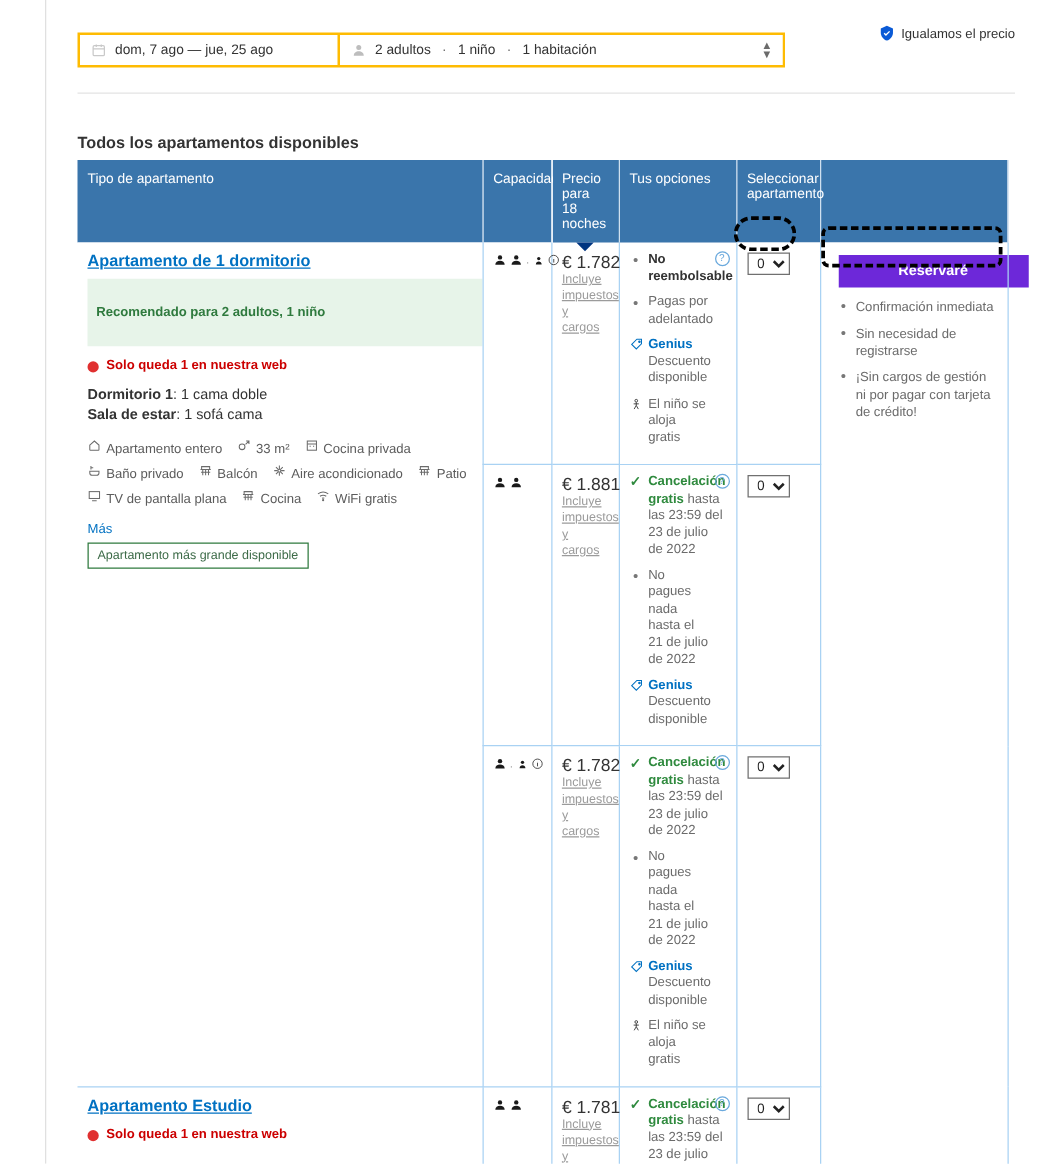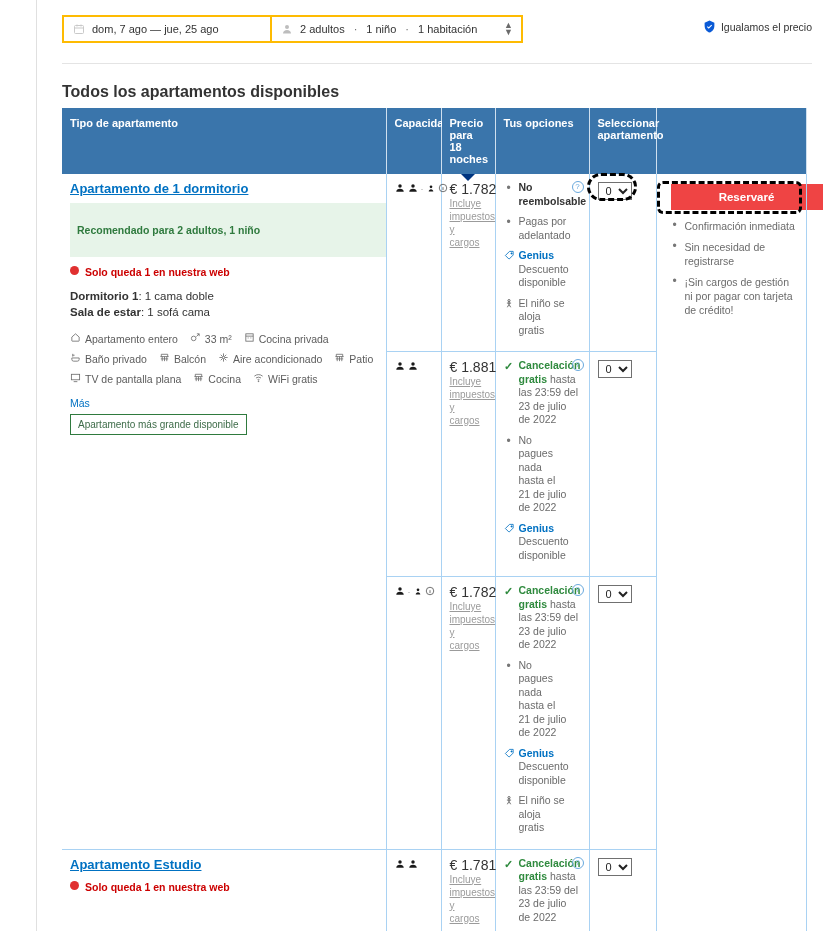--- a/index.html
+++ b/index.html
@@ -29,22 +29,22 @@
   }
   .price-match .shield { color: #0a5ad6; display: flex; }
 
   .page-title {
     font-size: 19px; color: #333; font-weight: 400;
     margin: 0; padding-top: 20px; letter-spacing: .1px;
   }
 
   
   .searchbar {
-    margin-top: 15px; display: flex; align-items: stretch;
-    height: 28px; width: 461px;
+    margin-top: 26px; display: flex; align-items: stretch;
+    height: 28px; width: 566px;
     border: 2px solid #febb02; background: #fff;
   }
   .sb-field {
     display: flex; align-items: center; gap: 7px;
     padding: 0 9px; background: #fff;
     font-size: 11px; color: #333; white-space: nowrap;
   }
   .sb-field.dates { width: 206px; }
   .sb-field.occ { flex: 1; border-left: 2px solid #febb02; position: relative; padding-right: 26px; }
   .sb-ico { color: #bdbdbd; display: flex; align-items: center; }
@@ -56,33 +56,33 @@
   .btn-modify {
     background: #0071c2; color: #fff; border: none;
     font-size: 12px; font-weight: bold; padding: 0 18px;
     display: flex; align-items: center; justify-content: center;
     cursor: pointer; white-space: nowrap;
   }
 
   .hr-light { margin-top: 20px; height: 1px; background: #e4e4e4; width: 750px; }
 
   .section-title {
-    margin-top: 19px; font-size: 16px; font-weight: bold; color: #333;
+    margin-top: 31px; font-size: 13px; font-weight: bold; color: #333;
   }
 
   
   table.avail {
     margin-top: 7px;
     border-collapse: collapse;
     width: 744px;
     table-layout: fixed;
   }
   table.avail th {
     background: #3a75ab; color: #fff;
-    font-size: 11px; font-weight: bold; text-align: left;
+    font-size: 11px; font-weight: normal; text-align: left;
     padding: 9px 8px; vertical-align: top;
     border-right: 1px solid #cfe0ef;
     height: 52px;
   }
   th.th-price {
     background: #003580; position: relative; border-right: 1px solid #cfe0ef;
   }
   th.th-price .tail {
     position: absolute; left: 50%; bottom: -7px; transform: translateX(-50%);
     width: 0; height: 0; border-left: 7px solid transparent;
@@ -101,21 +101,21 @@
   
   .room-name {
     color: #0071c2; font-size: 13px; font-weight: bold;
     text-decoration: underline; cursor: pointer; display: inline-block;
   }
   .rec-banner {
     margin-top: 7px; background: #e7f4e9; color: #2f7a3e;
     font-size: 10.5px; font-weight: bold; padding: 21px 7px; width: 318px;
   }
   .scarcity {
-    margin-top: 9px; display: flex; align-items: flex-start; gap: 6px;
+    margin-top: 9px; display: flex; align-items: flex-end; gap: 6px;
     color: #cc0000; font-size: 10.5px; font-weight: bold;
   }
   .dot-red { width: 9px; height: 9px; border-radius: 50%; background: #e03030; display: inline-block; }
   .beds { margin-top: 10px; font-size: 11.5px; color: #333; line-height: 16px; }
   .beds b { font-weight: bold; }
   .amenities { margin-top: 11px; display: flex; flex-wrap: wrap; gap: 4px 12px; width: 330px; }
   .amen {
     display: flex; align-items: center; gap: 4px;
     font-size: 10.5px; color: #5c5c5c; white-space: nowrap; line-height: 16px;
   }
@@ -161,21 +161,21 @@
     font-size: 11px; color: #222;
     border: 1px solid #707070; background: #fff;
     width: 34px; height: 18px; padding: 0 1px 0 3px;
     cursor: pointer;
   }
 
   
   .book-cell { padding: 10px 8px 8px 14px !important; }
   .btn-book {
     display: block; width: 152px; height: 26px;
-    background: #ef4444; color: #fff; border: none;
+    background: #6d28d9; color: #fff; border: none;
     font-size: 11.5px; font-weight: bold; cursor: pointer;
   }
   .perks { margin-top: 9px; padding: 0; list-style: none; }
   .perks li {
     position: relative; padding-left: 14px; margin-bottom: 7px;
     font-size: 10.5px; color: #6b6b6b; line-height: 14px; max-width: 148px;
   }
   .perks li:before {
     content: "•"; position: absolute; left: 2px; top: -1px; color: #777; font-size: 12px;
   }

